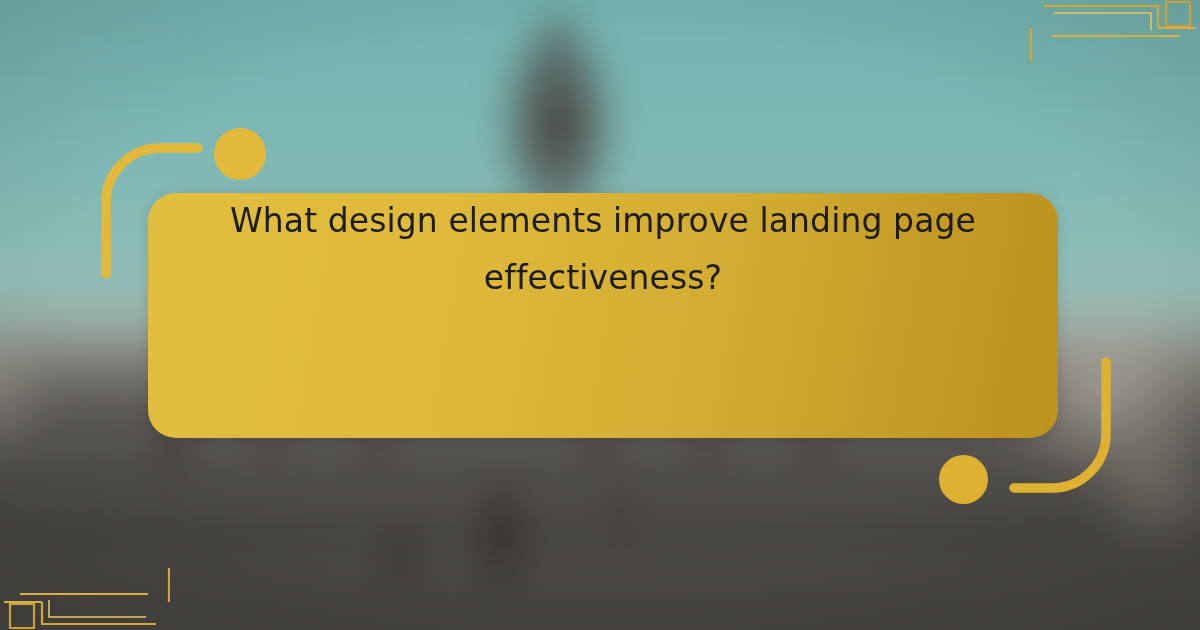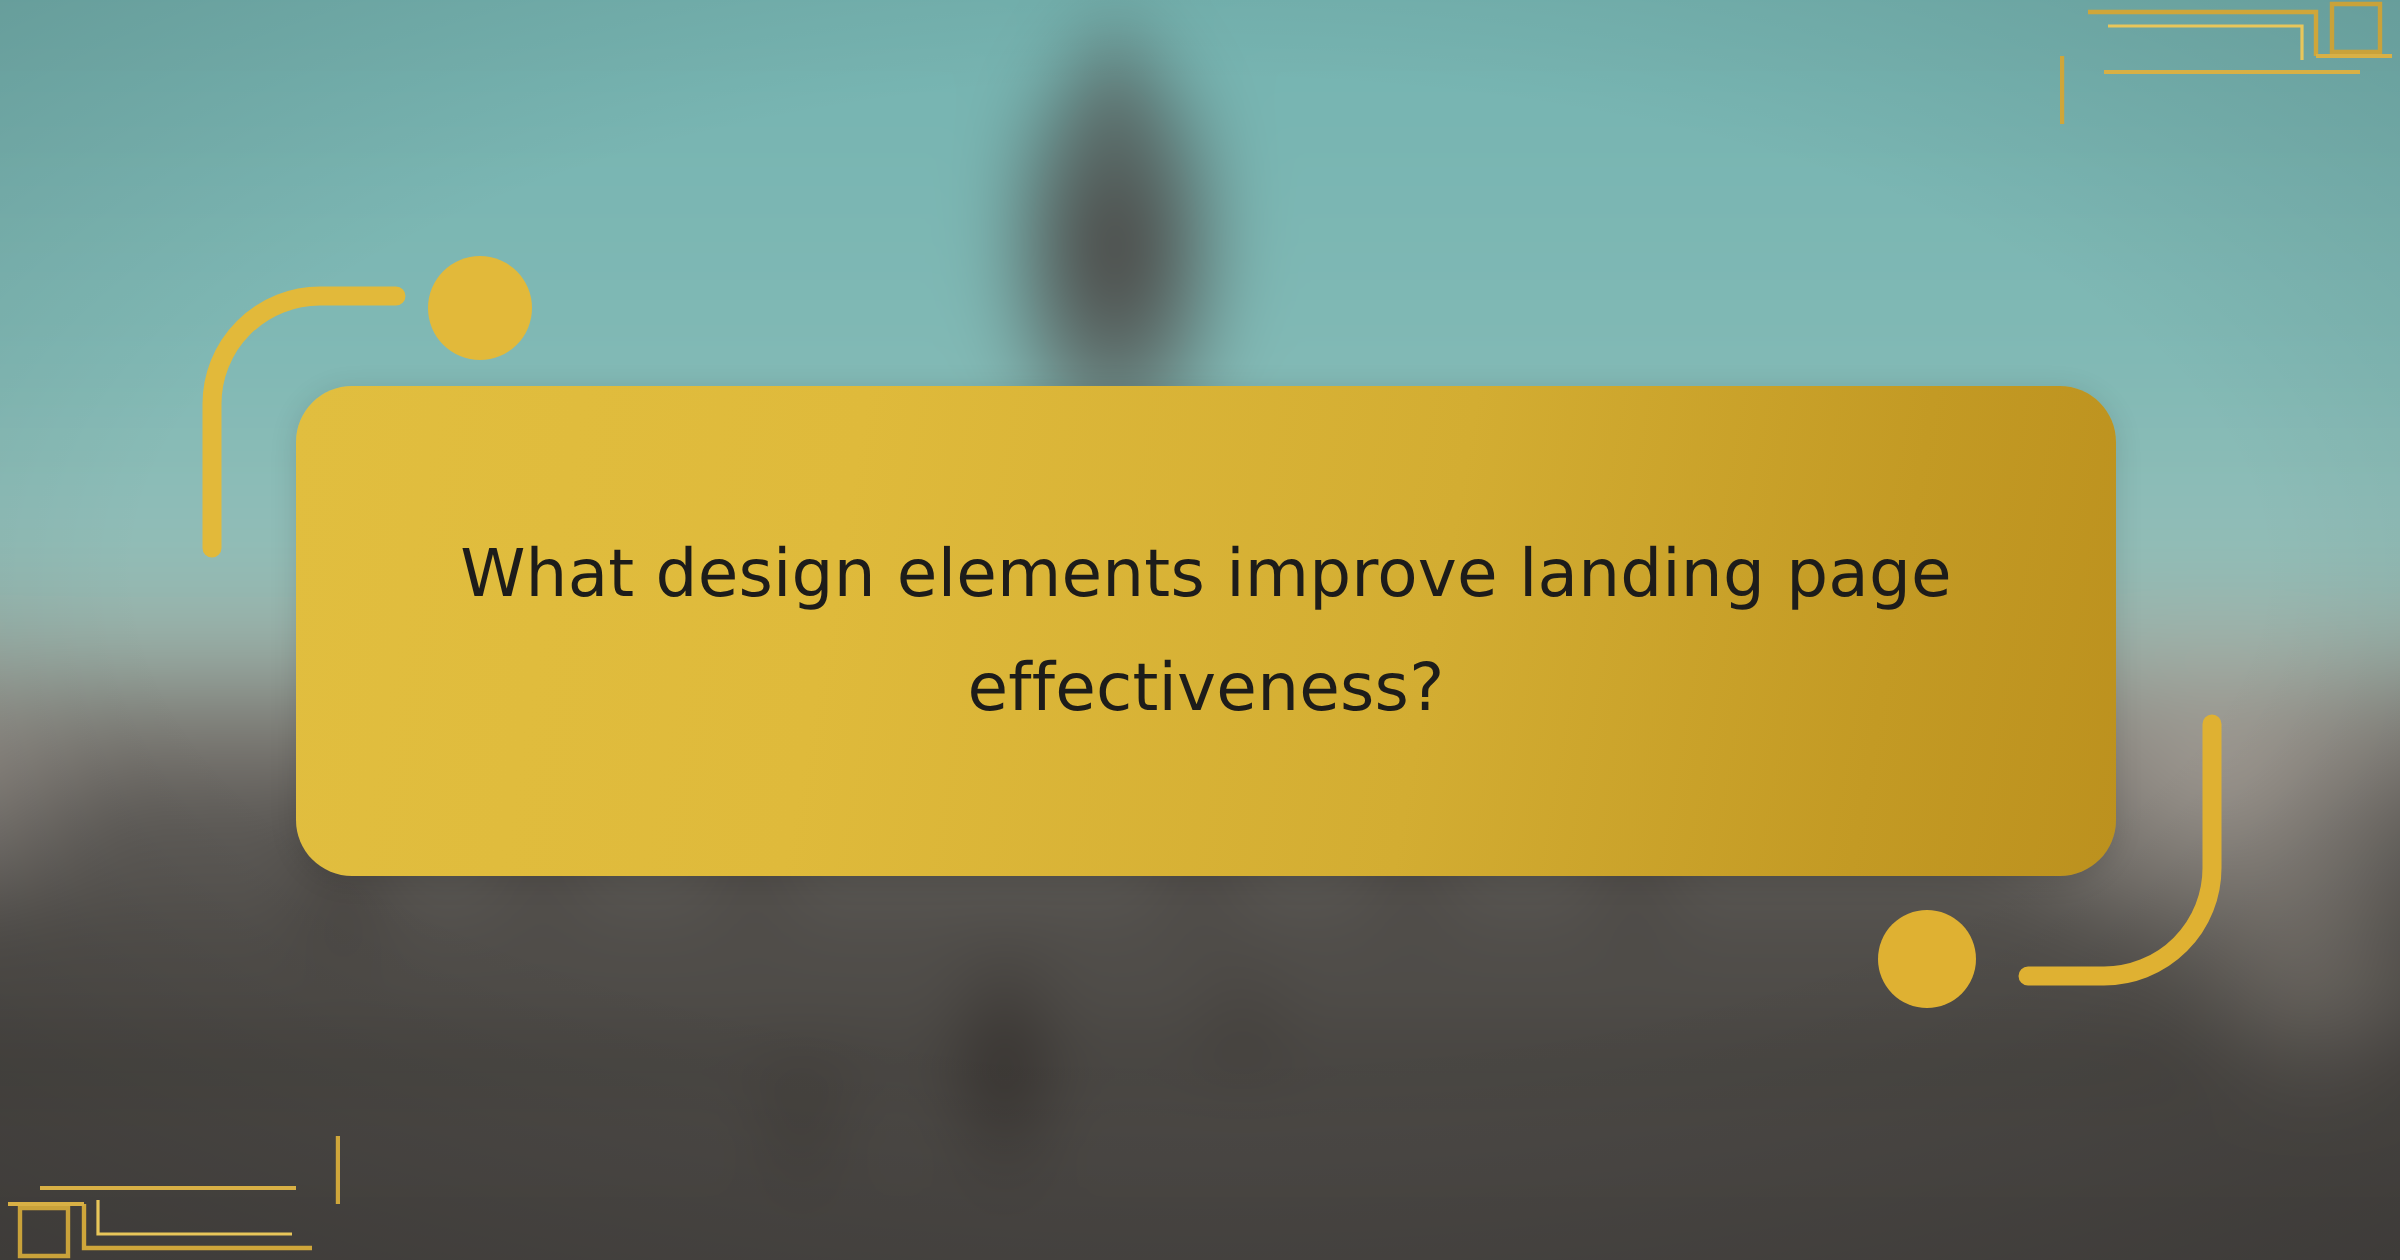--- a/index.html
+++ b/index.html
@@ -91,21 +91,20 @@
   .quote-card {
     position: absolute;
     left: 148px;
     top: 193px;
     width: 910px;
     height: 245px;
     border-radius: 28px;
     background: linear-gradient(100deg, #e1be3f 0%, #dfba3b 30%, #d3ad32 62%, #c39a24 86%, #bc911e 100%);
     box-shadow: 0 2px 14px rgba(0,0,0,.12);
     display: flex;
-    align-items: center;
     justify-content: center;
     box-sizing: border-box;
     padding: 0 70px;
   }
   .quote-text {
     margin: 0;
     width: 100%;
     text-align: center;
     color: #1d1c1a;
     font-size: 33px;

